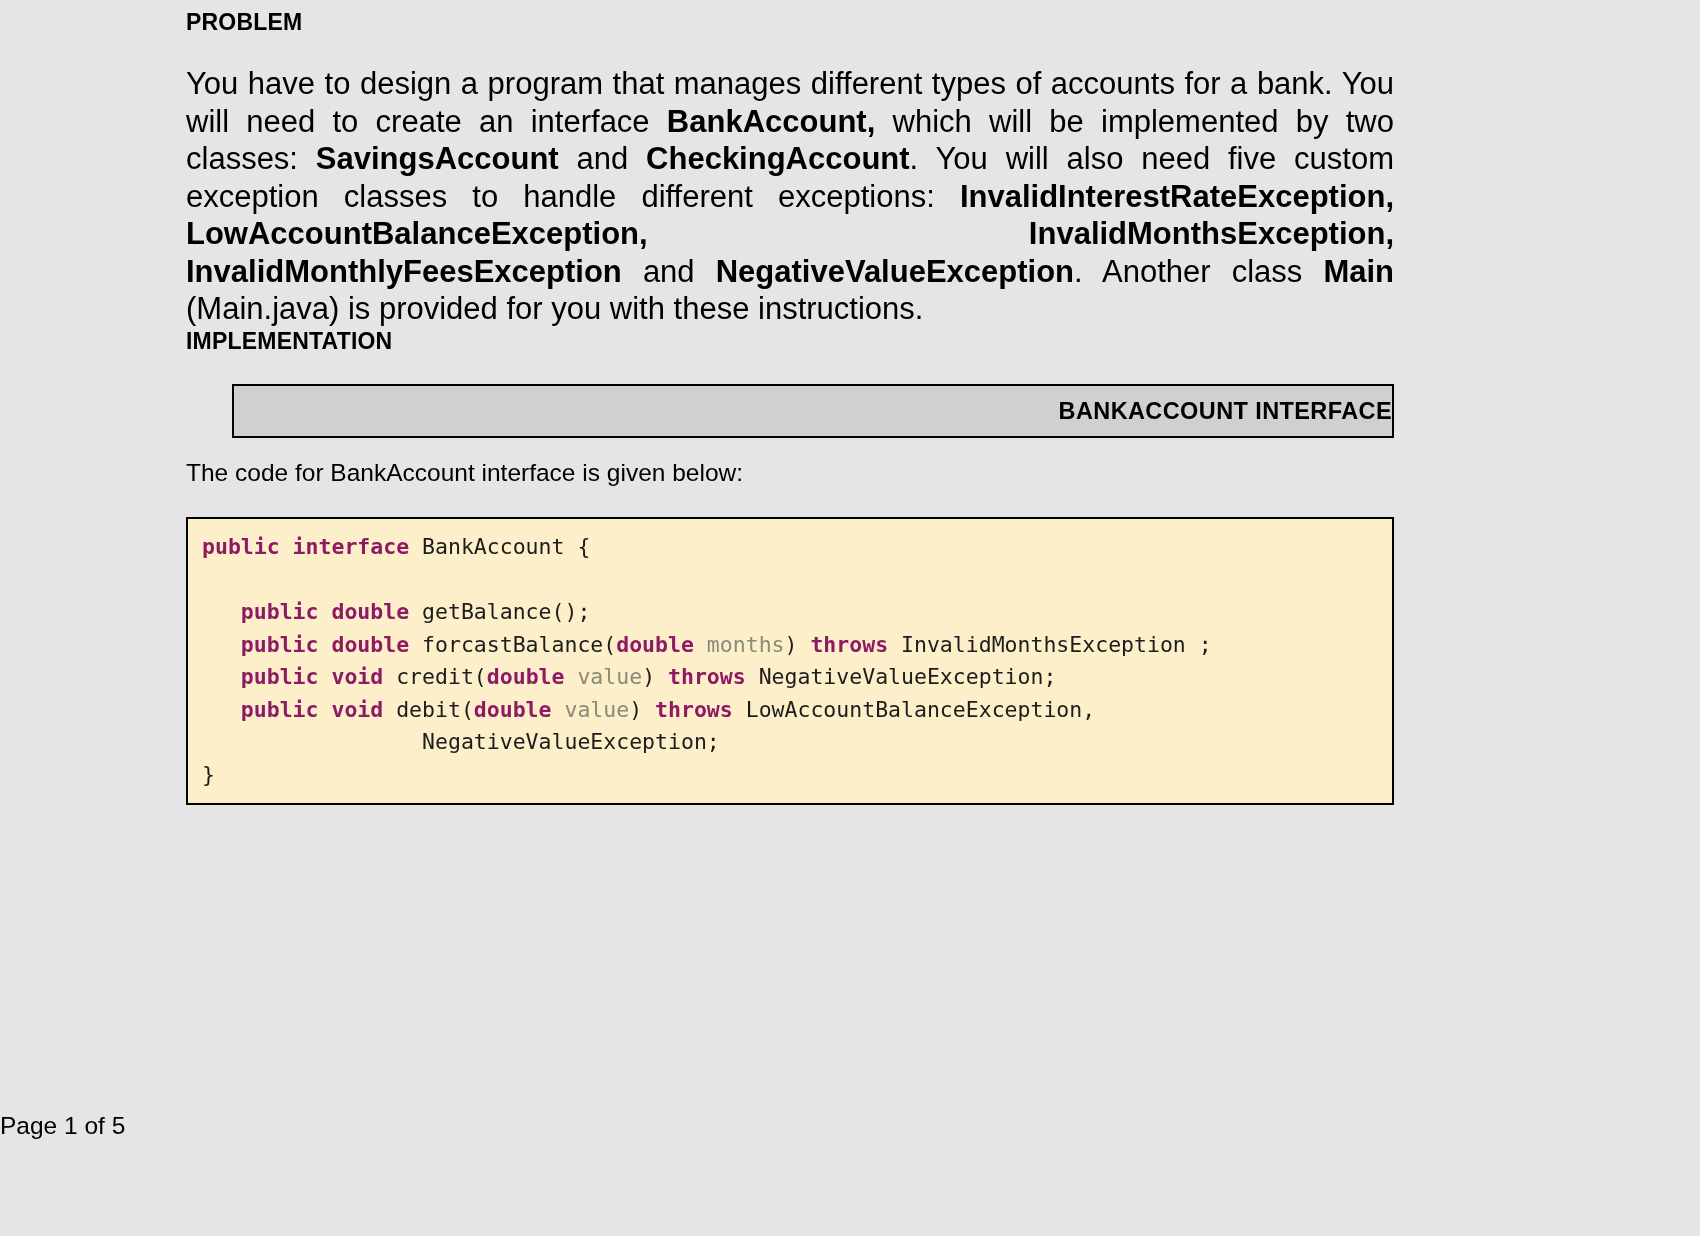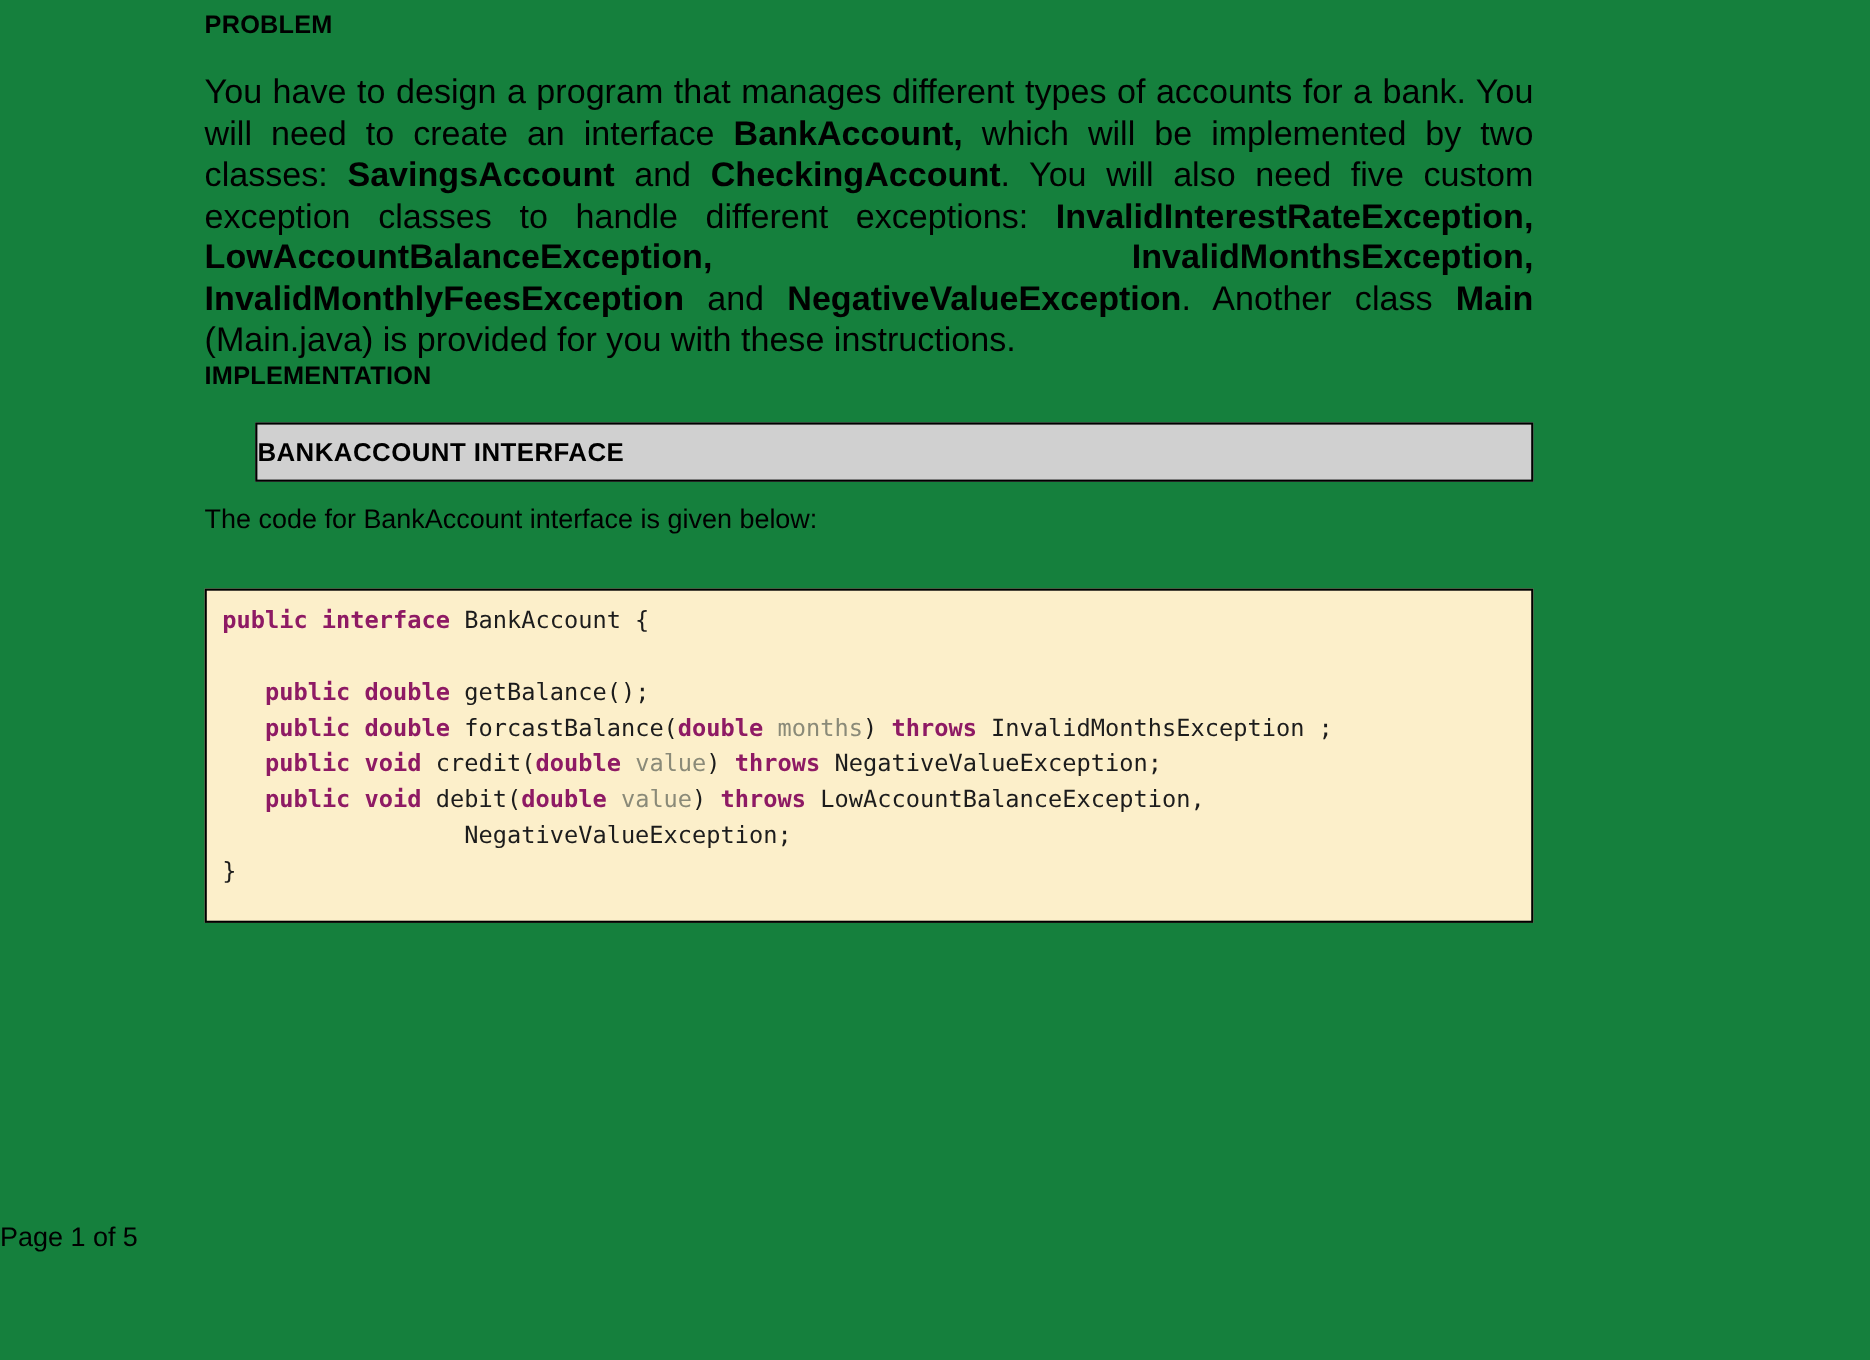--- a/index.html
+++ b/index.html
@@ -14,21 +14,21 @@
     font-family: "Liberation Sans", sans-serif;
     color: #000000;
     overflow: hidden;
   }
 
   .page {
     position: absolute;
     left: 0; top: 0;
     width: 1700px;
     height: 1236px;
-    background: #15803d;
+    background: #e5e5e5;
   }
 
   .content {
     position: absolute;
     left: 186px;
     top: 0;
     width: 1208px;
   }
 
   .section-heading {
@@ -53,44 +53,44 @@
   }
   .body-paragraph b { font-weight: bold; }
 
   .banner {
     margin-top: 30px;
     background: #d0d0d0;
     border: 2.5px solid #000000;
     height: 54px;
     display: flex;
     align-items: center;
-    justify-content: flex-start;
+    justify-content: flex-end;
     box-sizing: border-box;
     margin-left: 46px;
   }
   .banner-text {
     font-size: 23.5px;
     font-weight: bold;
     letter-spacing: 0.4px;
     color: #000;
   }
 
   .caption-line {
     font-size: 24.5px;
     line-height: 34px;
     margin-top: 18px;
     color: #000;
   }
 
   .code-box {
-    margin-top: 45px;
+    margin-top: 27px;
     background: #fcefca;
     border: 2.5px solid #000000;
     box-sizing: border-box;
-    padding: 12px 0 28px 14px;
+    padding: 12px 0 12px 14px;
   }
   pre.code {
     margin: 0;
     font-family: "DejaVu Sans Mono", "Liberation Mono", monospace;
     font-size: 21.5px;
     line-height: 32.5px;
     white-space: pre;
     color: #1c1c1c;
     tab-size: 4;
   }

